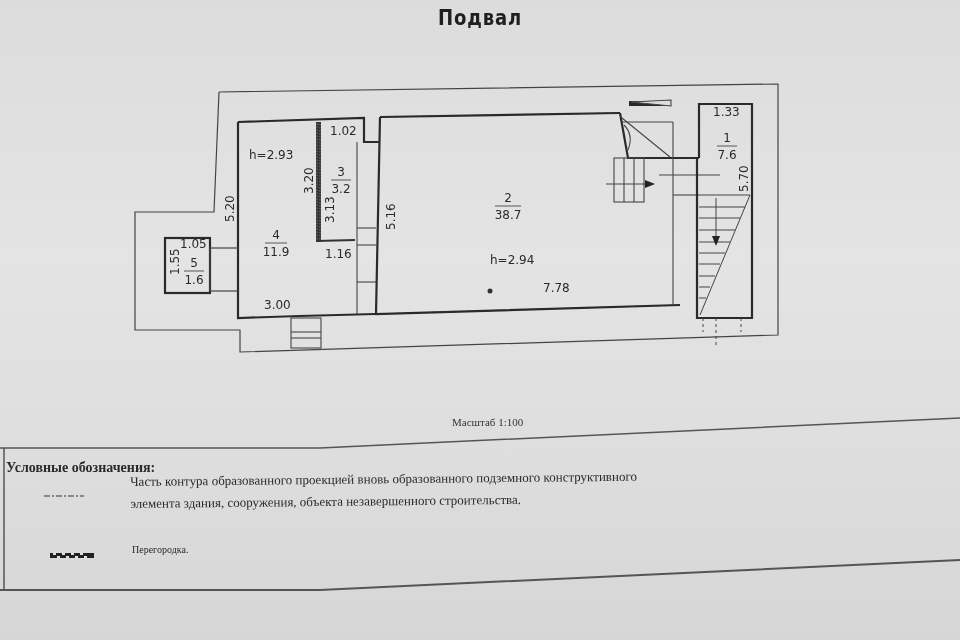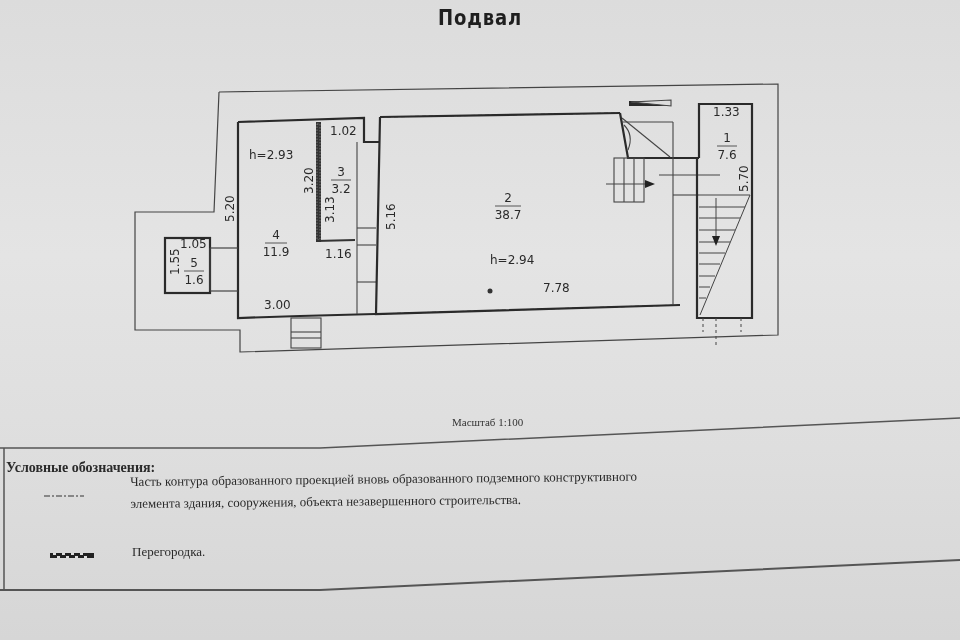--- a/index.html
+++ b/index.html
@@ -176,13 +176,13 @@
   <rect x="0" y="2" width="44" height="5" fill="#222"></rect>
   <rect x="3" y="2" width="3" height="2" fill="#e0e0e0"></rect>
   <rect x="12" y="2" width="3" height="2" fill="#e0e0e0"></rect>
   <rect x="21" y="2" width="3" height="2" fill="#e0e0e0"></rect>
   <rect x="30" y="2" width="3" height="2" fill="#e0e0e0"></rect>
   <rect x="7" y="5" width="3" height="2" fill="#e0e0e0"></rect>
   <rect x="16" y="5" width="3" height="2" fill="#e0e0e0"></rect>
   <rect x="25" y="5" width="3" height="2" fill="#e0e0e0"></rect>
   <rect x="34" y="5" width="3" height="2" fill="#e0e0e0"></rect>
 </svg>
-<div style="position:absolute;left:132px;top:544px;font-family:'Liberation Serif',serif;font-size:13px;color:#2a2a2a;">Перегородка.</div>
+<div style="position:absolute;left:132px;top:544px;font-family:'Liberation Serif',serif;font-size:10px;color:#2a2a2a;">Перегородка.</div>
 
 </body></html>

